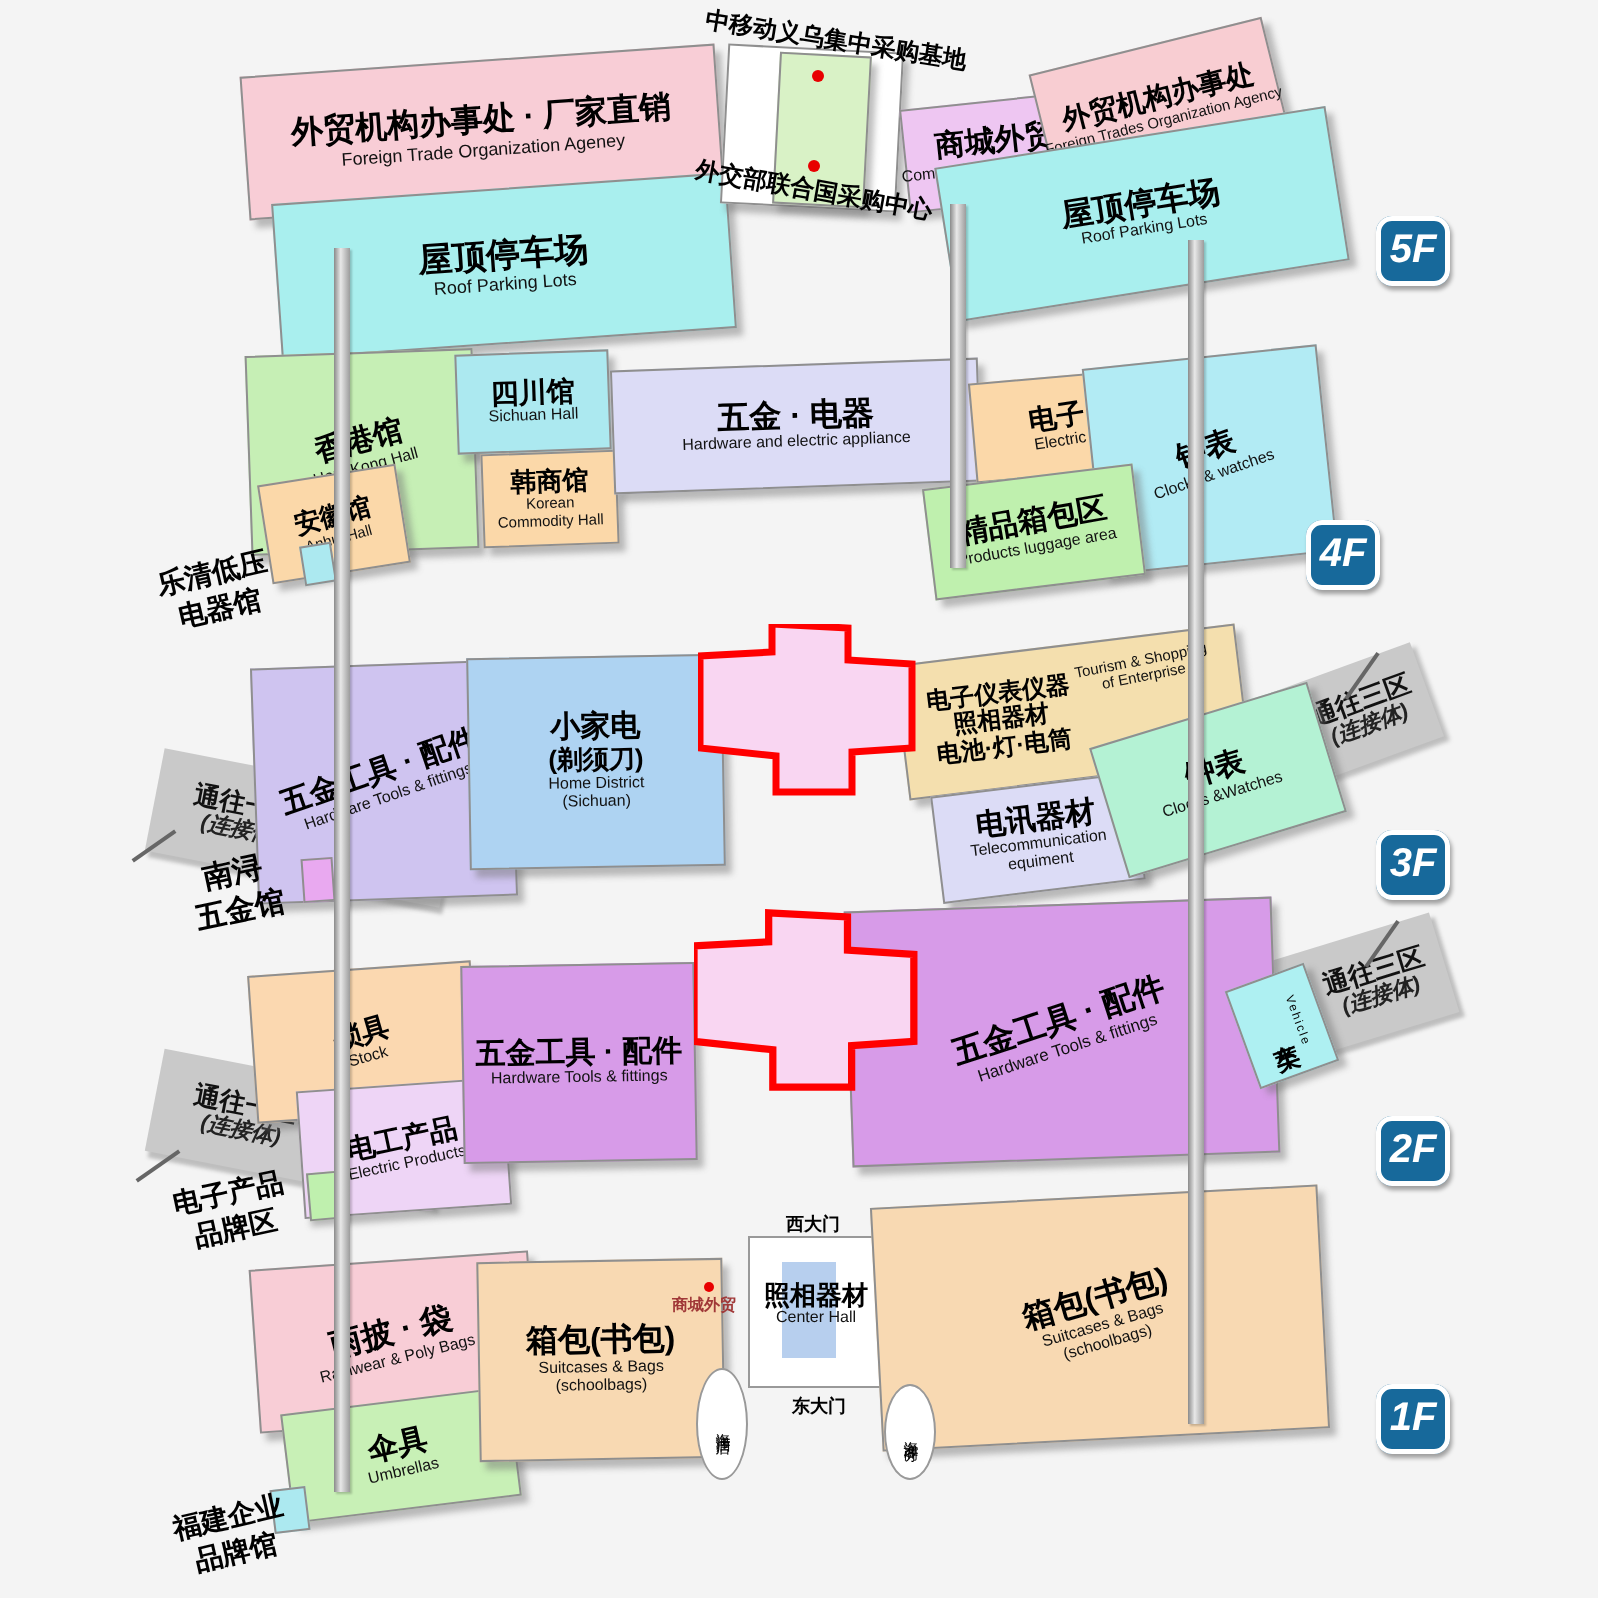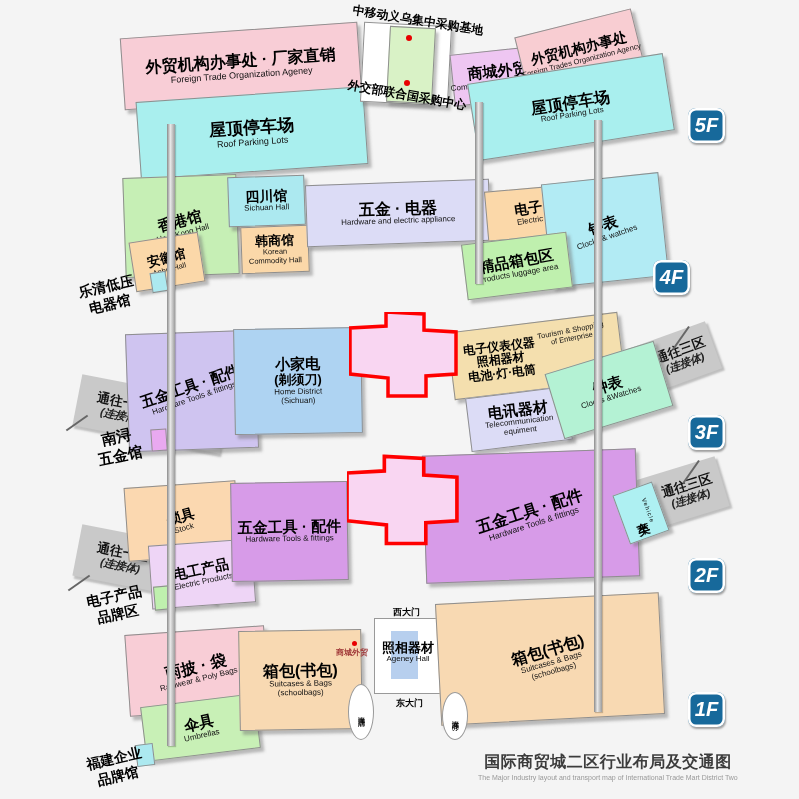--- a/index.html
+++ b/index.html
@@ -242,21 +242,21 @@
     <span class="en">Suitcases &amp; Bags</span>
     <span class="en">(schoolbags)</span>
   </div>
   <div class="dot" style="left:352px;top:641px;width:5px;height:5px;"></div>
   <div class="tourist" style="left:336px;top:647px;">商城外贸</div>
   <div class="gate" style="left:393px;top:606px;">西大门</div>
   <div class="hall" style="left:374px;top:618px;width:68px;height:74px;"></div>
   <div class="hallblue" style="left:391px;top:631px;width:27px;height:48px;"></div>
   <div class="halltext" style="left:374px;top:641px;width:68px;">
     <div class="zh">照相器材</div>
-    <div class="en">Ageney Hall</div>
+    <div class="en">Center Hall</div>
   </div>
   <div class="gate" style="left:396px;top:697px;">东大门</div>
   <div class="ellipse" style="left:348px;top:684px;width:24px;height:54px;">
     <span class="vtext">海洋酒店</span>
   </div>
   <div class="ellipse" style="left:442px;top:692px;width:24px;height:46px;">
     <span class="vtext">海洋商务</span>
   </div>
   <div class="block" style="left:438px;top:598px;width:224px;height:122px;transform:rotate(-3deg);background:#f8d9b2;">
     <div class="inner" style="transform:rotate(-13deg);">
@@ -264,18 +264,14 @@
       <span class="en">Suitcases &amp; Bags</span>
       <span class="en">(schoolbags)</span>
     </div>
   </div>
   <div class="ann" style="left:88px;top:750px;transform:rotate(-13deg);">
     <div>福建企业</div>
     <div>品牌馆</div>
   </div>
   <div class="badge" style="left:688px;top:692px;">1F</div>
 
-  <div class="title" style="left:478px;top:752px;">
-    <div class="zh-t">国际商贸城二区行业布局及交通图</div>
-    <div class="en-t">The Major Industry layout and transport map of International Trade Mart District Two</div>
-  </div>
 
 </div>
 
 </body></html>

